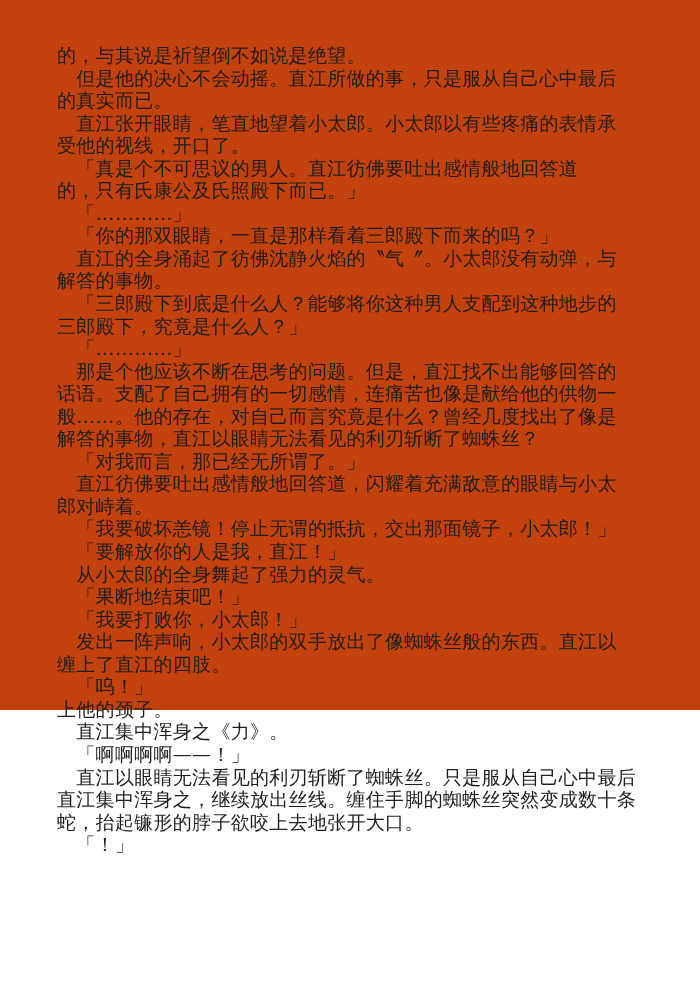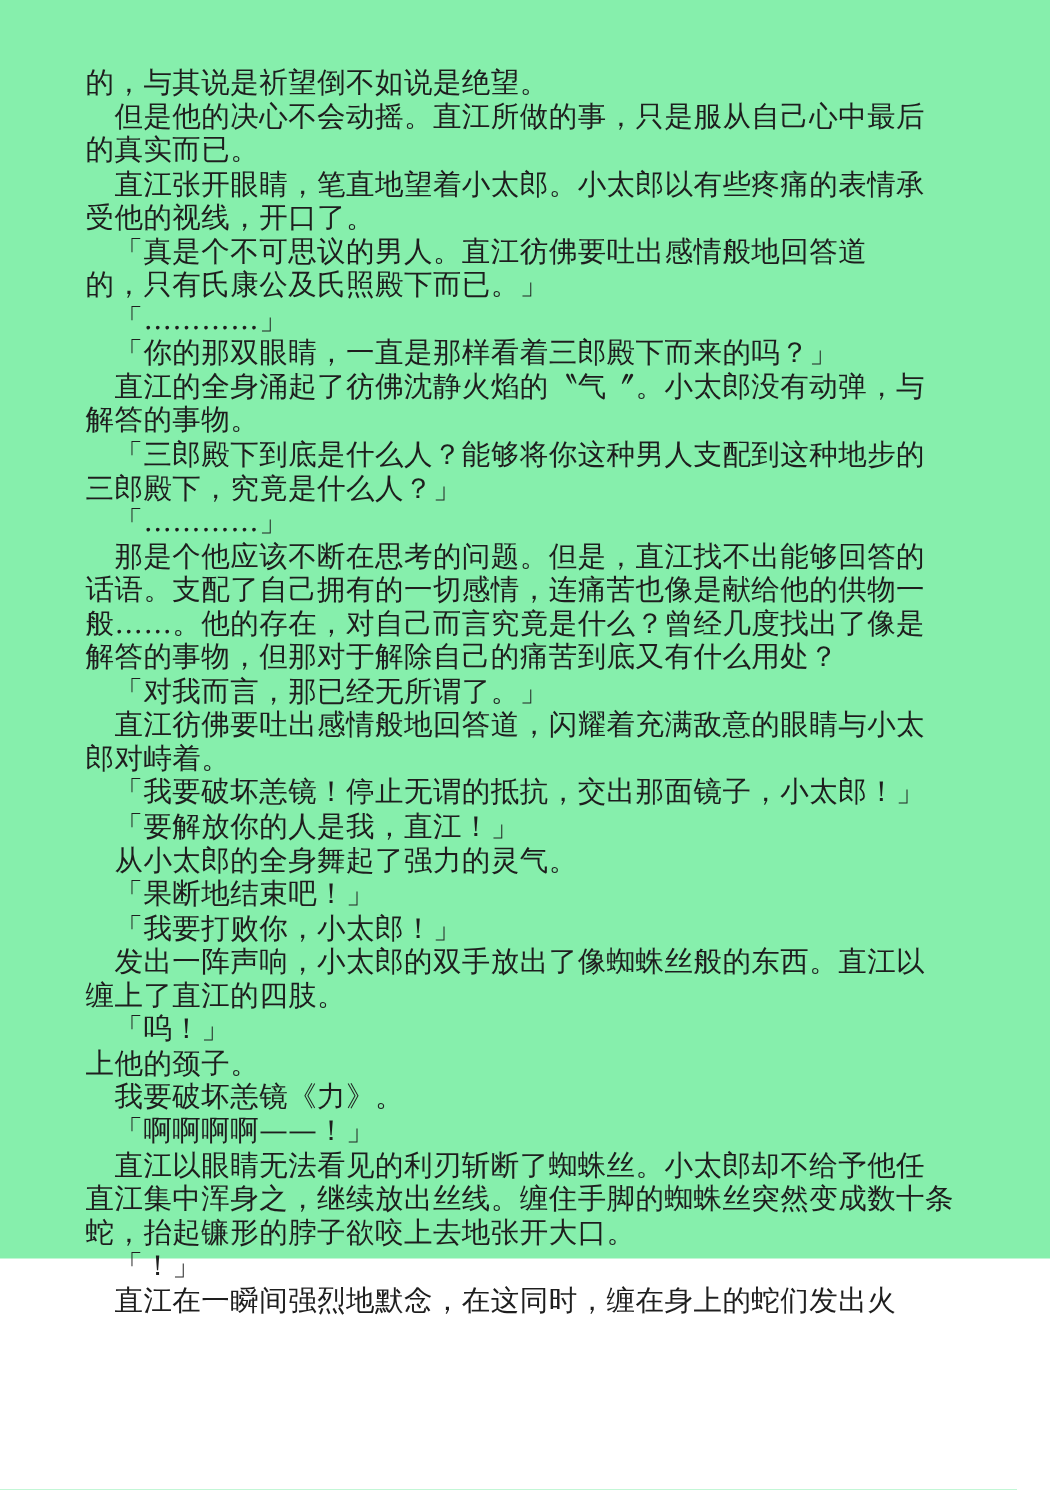--- a/index.html
+++ b/index.html
@@ -11,22 +11,22 @@
     height: 993px;
     background: #ffffff;
     position: relative;
     overflow: hidden;
   }
   .page {
     position: absolute;
     left: 0;
     top: 0;
     width: 700px;
-    height: 839px;
-    background: #86efac;
+    height: 710px;
+    background: #c2410c;
   }
   .text-block {
     position: absolute;
     left: 57px;
     top: 44px;
     width: 610px;
     font-family: "DejaVu Serif", "Liberation Serif", serif;
     font-size: 19px;
     line-height: 22.55px;
     color: #1e1e1e;
@@ -54,34 +54,33 @@
       <div class="text-line">　「…………」</div>
       <div class="text-line">　「你的那双眼睛，一直是那样看着三郎殿下而来的吗？」</div>
       <div class="text-line">　直江的全身涌起了彷佛沈静火焰的〝气〞。小太郎没有动弹，与</div>
       <div class="text-line">解答的事物。</div>
       <div class="text-line">　「三郎殿下到底是什么人？能够将你这种男人支配到这种地步的</div>
       <div class="text-line">三郎殿下，究竟是什么人？」</div>
       <div class="text-line">　「…………」</div>
       <div class="text-line">　那是个他应该不断在思考的问题。但是，直江找不出能够回答的</div>
       <div class="text-line">话语。支配了自己拥有的一切感情，连痛苦也像是献给他的供物一</div>
       <div class="text-line">般……。他的存在，对自己而言究竟是什么？曾经几度找出了像是</div>
-      <div class="text-line">解答的事物，但那对于解除自己的痛苦到底又有什么用处？</div>
+      <div class="text-line">解答的事物，直江以眼睛无法看见的利刃斩断了蜘蛛丝？</div>
       <div class="text-line">　「对我而言，那已经无所谓了。」</div>
       <div class="text-line">　直江彷佛要吐出感情般地回答道，闪耀着充满敌意的眼睛与小太</div>
       <div class="text-line">郎对峙着。</div>
       <div class="text-line">　「我要破坏恙镜！停止无谓的抵抗，交出那面镜子，小太郎！」</div>
       <div class="text-line">　「要解放你的人是我，直江！」</div>
       <div class="text-line">　从小太郎的全身舞起了强力的灵气。</div>
       <div class="text-line">　「果断地结束吧！」</div>
       <div class="text-line">　「我要打败你，小太郎！」</div>
       <div class="text-line">　发出一阵声响，小太郎的双手放出了像蜘蛛丝般的东西。直江以</div>
       <div class="text-line">缠上了直江的四肢。</div>
       <div class="text-line">　「呜！」</div>
       <div class="text-line">上他的颈子。</div>
-      <div class="text-line">　我要破坏恙镜《力》。</div>
+      <div class="text-line">　直江集中浑身之《力》。</div>
       <div class="text-line">　「啊啊啊啊——！」</div>
-      <div class="text-line">　直江以眼睛无法看见的利刃斩断了蜘蛛丝。小太郎却不给予他任</div>
+      <div class="text-line">　直江以眼睛无法看见的利刃斩断了蜘蛛丝。只是服从自己心中最后</div>
       <div class="text-line">直江集中浑身之，继续放出丝线。缠住手脚的蜘蛛丝突然变成数十条</div>
       <div class="text-line">蛇，抬起镰形的脖子欲咬上去地张开大口。</div>
       <div class="text-line">　「！」</div>
-      <div class="text-line">　直江在一瞬间强烈地默念，在这同时，缠在身上的蛇们发出火</div>
     </div>
 </div>
 
 </body></html>

